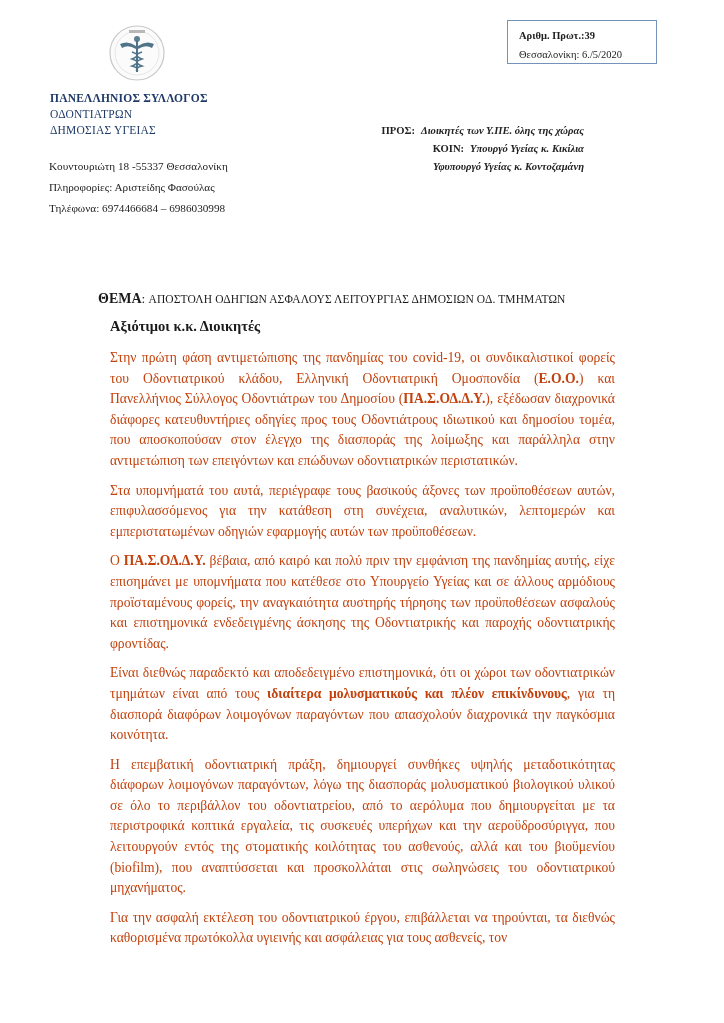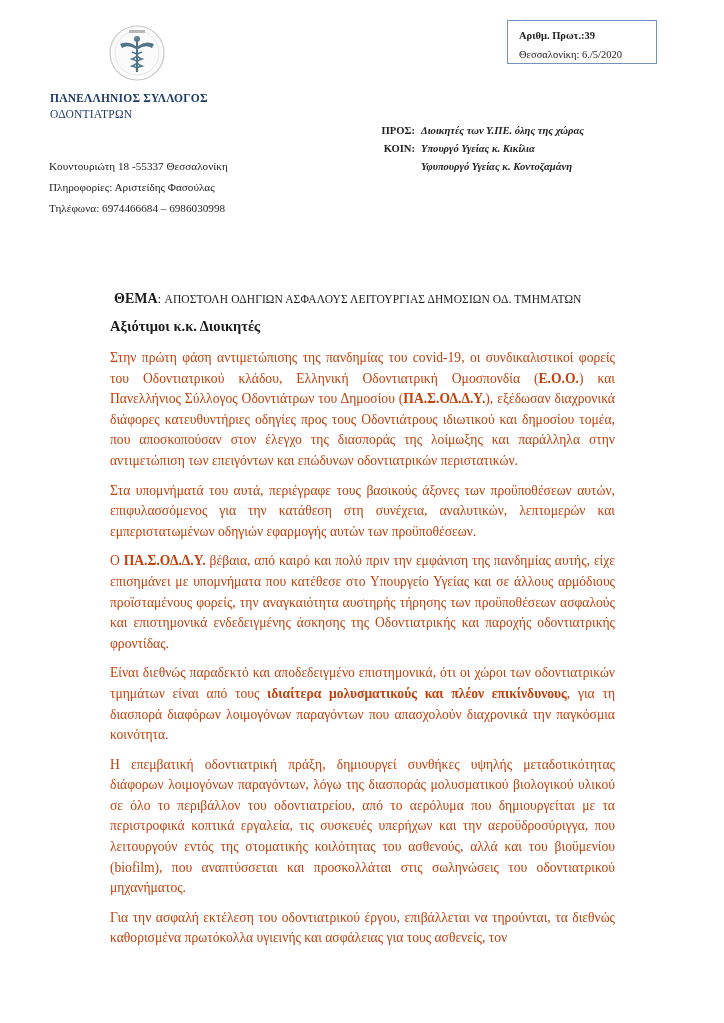--- a/index.html
+++ b/index.html
@@ -22,26 +22,26 @@
     .proto-box {
       position: absolute; left: 507px; top: 20px; width: 150px; height: 44px;
       border: 1.5px solid #7393bb; box-sizing: border-box;
       padding: 5px 0 0 11px; font-size: 10.5px; line-height: 19px; color: #222;
     }
     .proto-box .num { font-weight: bold; }
     .recipients {
       position: absolute; left: 367px; top: 122px; font-size: 10.6px; line-height: 18px;
       font-weight: bold; font-style: italic; color: #222;
     }
-    .recipients .row { display: flex; white-space: nowrap; }
+    .recipients .row { display: flex; white-space: nowrap; justify-content: flex-end; }
     .recipients .lbl { font-style: normal; width: 48px; text-align: right; margin-right: 6px; }
     .recipients .row.k .lbl { width: 48px; }
     .recipients .row.sub { padding-left: 54px; }
     .subject {
-      position: absolute; left: 114px; top: 291px; font-size: 13.2px; white-space: nowrap;
+      position: absolute; left: 98px; top: 291px; font-size: 13.2px; white-space: nowrap;
     }
     .subject .s-lbl { font-weight: bold; font-size: 14px; }
     .subject .s-txt { font-size: 11.5px; letter-spacing: 0.1px; }
     .salutation {
       position: absolute; left: 110px; top: 318px; font-size: 14.5px; font-weight: bold;
     }
     .body-text {
       position: absolute; left: 110px; top: 348px; width: 505px;
       font-size: 13.6px; line-height: 20.6px; text-align: justify; color: #c2410c;
     }
@@ -61,20 +61,21 @@
     <path d="M46 20 Q38 16 30 22 L30 25 Q38 20 44 24 Z" fill="#4f7489"></path>
     <rect x="28" y="16" width="2" height="32" fill="#4f7489"></rect>
     <path d="M24 28 Q34 31 24 35 Q34 38 24 42 Q32 44 28 47" fill="none" stroke="#4f7489" stroke-width="1.6"></path>
     <path d="M34 28 Q24 31 34 35 Q24 38 34 42 Q26 44 30 47" fill="none" stroke="#4f7489" stroke-width="1.6"></path>
   </svg>
 </div>
 
 <div class="org-name">
   <div class="first">ΠΑΝΕΛΛΗΝΙΟΣ ΣΥΛΛΟΓΟΣ</div>
   <div>ΟΔΟΝΤΙΑΤΡΩΝ</div>
+  <div>ΔΗΜΟΣΙΑΣ ΥΓΕΙΑΣ</div>
 </div>
 
 <div class="contact">
   <div>Κουντουριώτη 18 -55337 Θεσσαλονίκη</div>
   <div>Πληροφορίες: Αριστείδης Φασούλας</div>
   <div>Τηλέφωνα: 6974466684 – 6986030998</div>
 </div>
 
 <div class="proto-box">
   <div class="num">Αριθμ. Πρωτ.:39</div>

